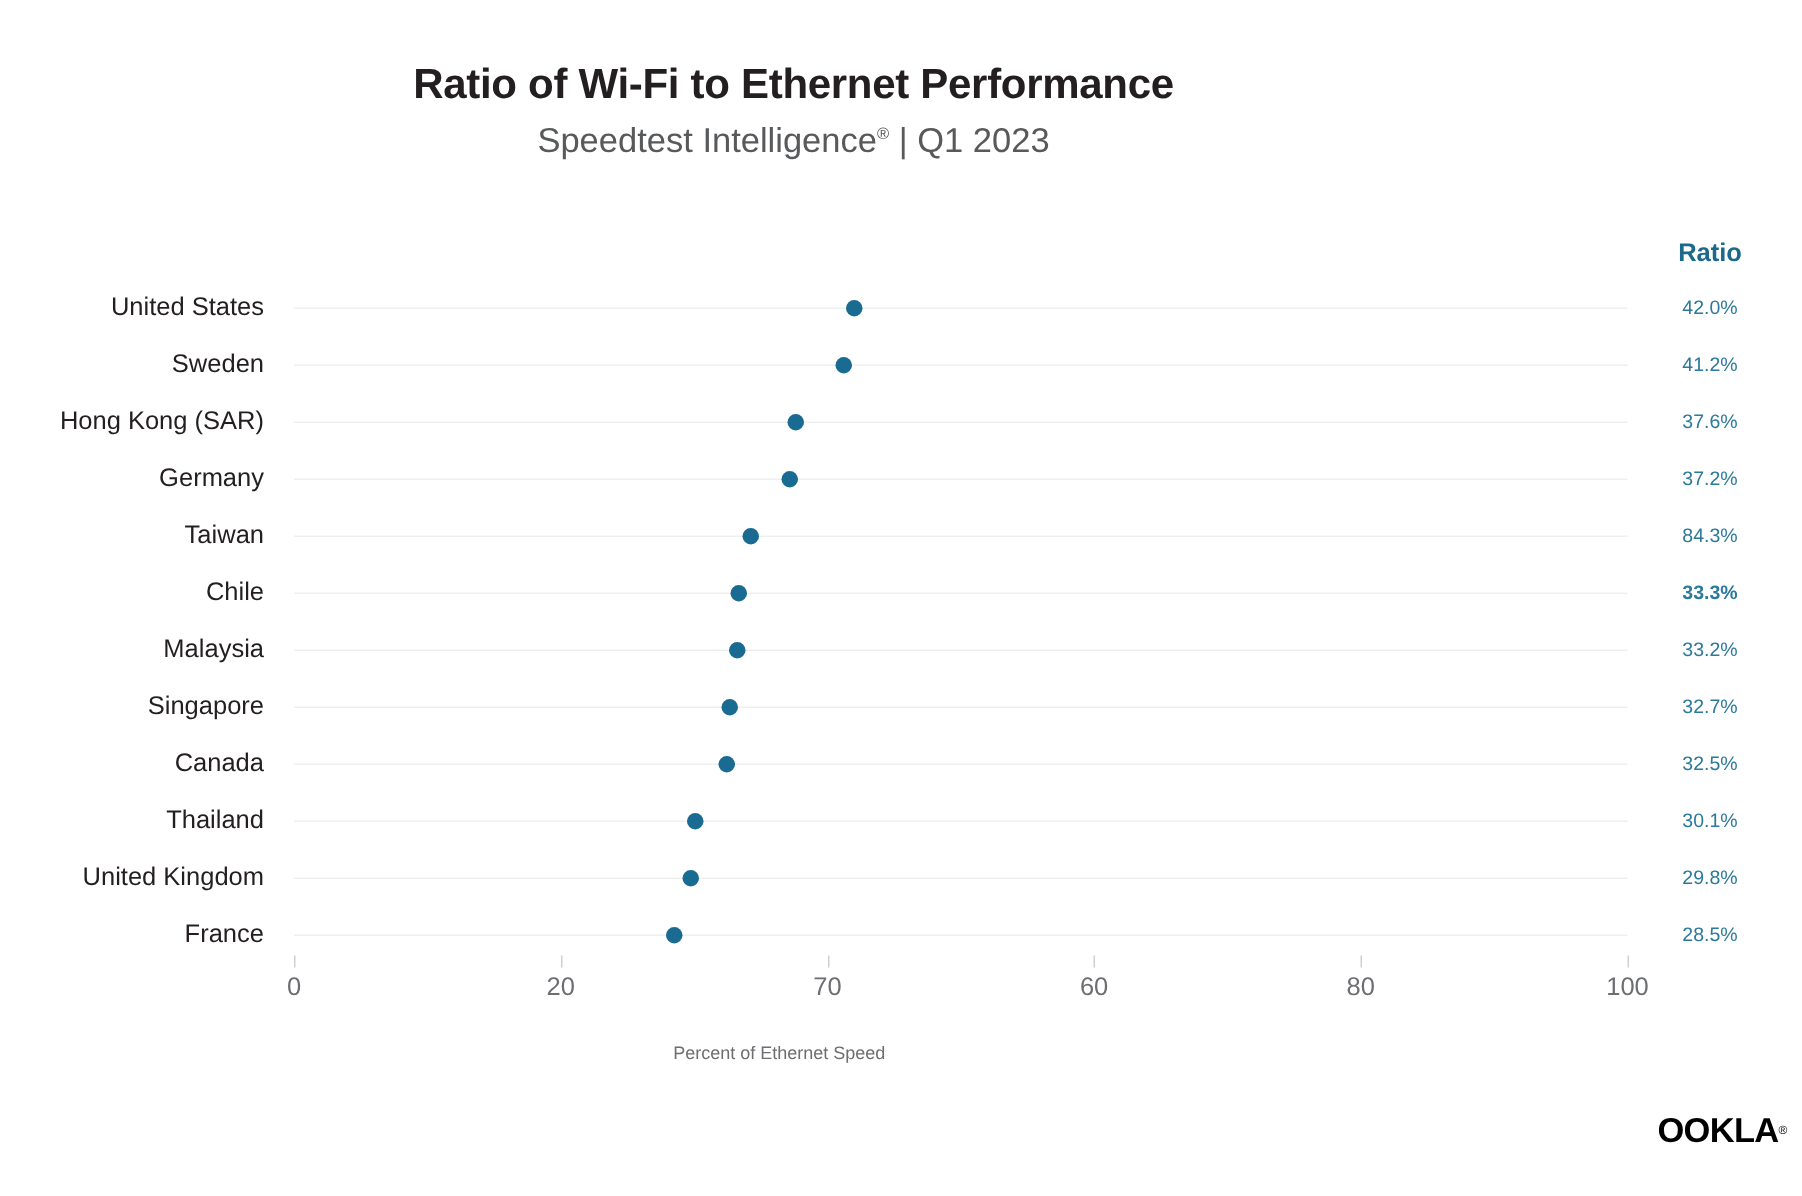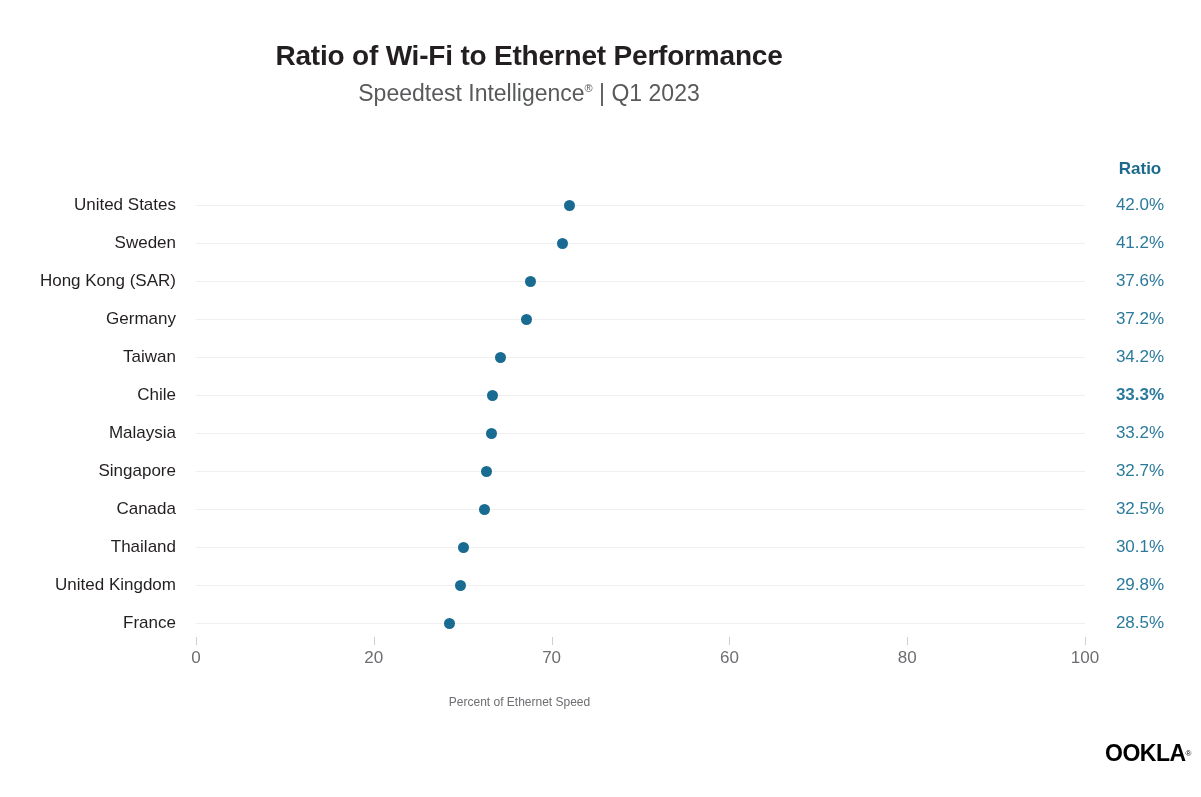--- a/index.html
+++ b/index.html
@@ -90,21 +90,21 @@
     color: #231f20;
     white-space: nowrap;
     line-height: 22px;
   }
   .row-value {
     position: absolute;
     left: 1100px;
     top: -11px;
     width: 80px;
     text-align: center;
-    font-size: 17px;
+    font-size: 13px;
     color: #2b7a9b;
     line-height: 22px;
   }
   .row-dot {
     position: absolute;
     width: 11px;
     height: 11px;
     border-radius: 50%;
     background: #1a6b92;
     top: -5.5px;
@@ -230,21 +230,21 @@
       <div class="row" style="top: 319px;">
         <div class="row-gridline" style="background: rgb(239, 239, 239);"></div>
         <div class="row-label">Germany</div>
         <div class="row-dot" title="Germany 37.2%" style="left: 526.708px; background: rgb(26, 107, 146);"></div>
         <div class="row-value" style="color: rgb(43, 122, 155);">37.2%</div>
       </div>
       <div class="row" style="top: 357px;">
         <div class="row-gridline" style="background: rgb(239, 239, 239);"></div>
         <div class="row-label">Taiwan</div>
         <div class="row-dot" title="Taiwan 34.2%" style="left: 500.038px; background: rgb(26, 107, 146);"></div>
-        <div class="row-value" style="color: rgb(43, 122, 155);">34.2%</div>
+        <div class="row-value" style="color: rgb(43, 122, 155);">84.3%</div>
       </div>
       <div class="row" style="top: 395px;">
         <div class="row-gridline" style="background: rgb(239, 239, 239);"></div>
         <div class="row-label">Chile</div>
         <div class="row-dot" title="Chile 33.3%" style="left: 492.037px; background: rgb(26, 107, 146);"></div>
         <div class="row-value" style="color: rgb(43, 122, 155); font-weight: bold;">33.3%</div>
       </div>
       <div class="row" style="top: 433px;">
         <div class="row-gridline" style="background: rgb(239, 239, 239);"></div>
         <div class="row-label">Malaysia</div>

